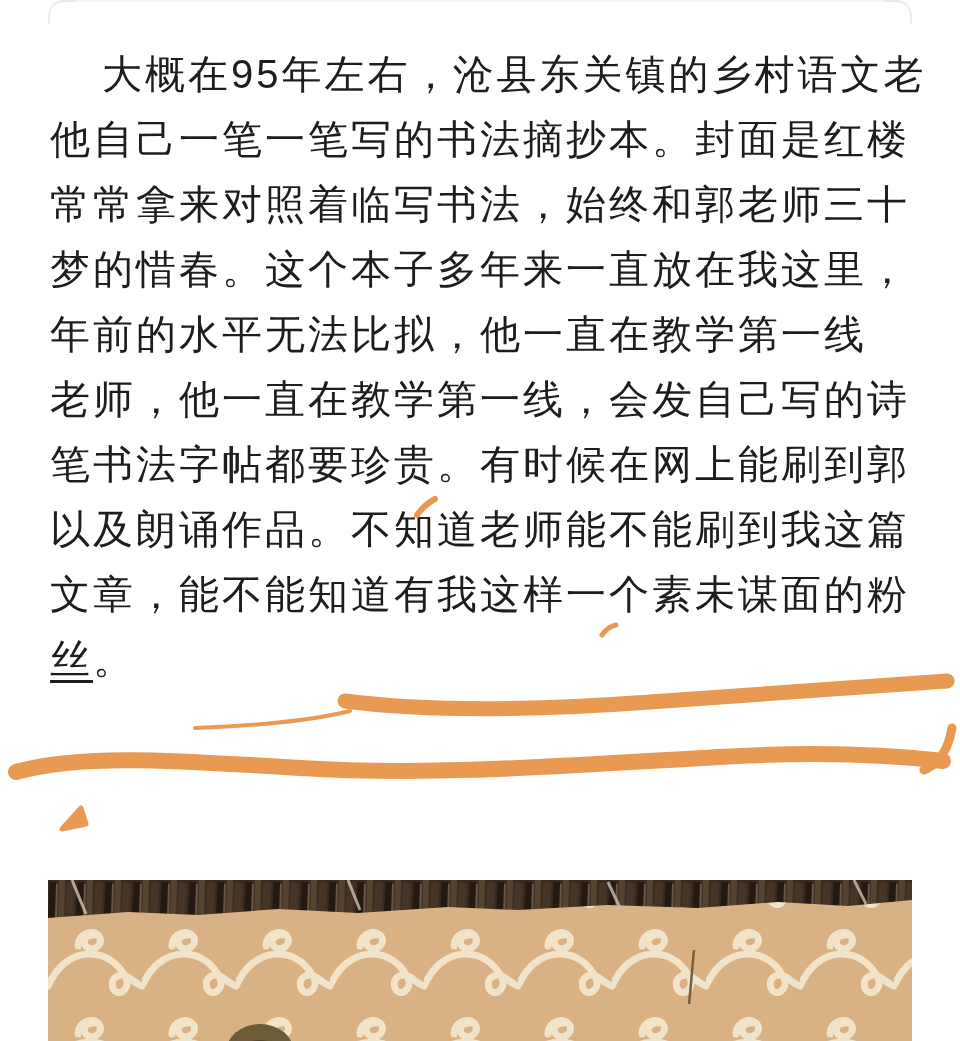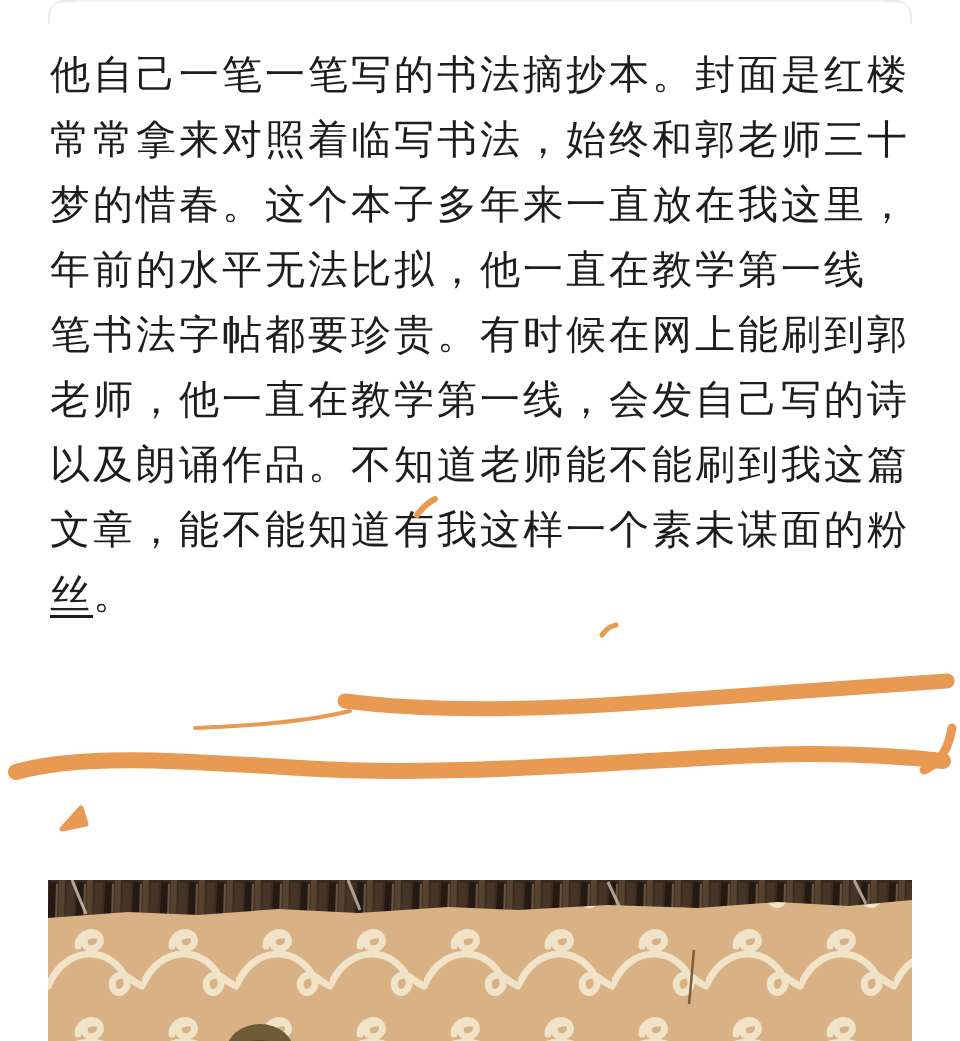--- a/index.html
+++ b/index.html
@@ -47,26 +47,27 @@
   .bandfill{fill:var(--band,#3a2b20);}
 </style>
 </head>
 <body>
 
 <div class="card-topline"></div>
 <div class="corner corner-tl"></div>
 <div class="corner corner-tr"></div>
 
 <div class="article">
+  <div class="pline indent">大概在95年左右，沧县东关镇的乡村语文老</div>
   <div class="pline">他自己一笔一笔写的书法摘抄本。封面是红楼</div>
   <div class="pline">常常拿来对照着临写书法，始终和郭老师三十</div>
   <div class="pline">梦的惜春。这个本子多年来一直放在我这里，</div>
   <div class="pline">年前的水平无法比拟，他一直在教学第一线</div>
+  <div class="pline">老师，他一直在教学第一线，会发自己写的诗</div>
   <div class="pline">笔书法字帖都要珍贵。有时候在网上能刷到郭</div>
-  <div class="pline">老师，他一直在教学第一线，会发自己写的诗</div>
   <div class="pline">以及朗诵作品。不知道老师能不能刷到我这篇</div>
   <div class="pline">文章，能不能知道有我这样一个素未谋面的粉</div>
   <div class="pline"><span class="u">丝</span><span>。</span></div>
 </div>
 
 <svg class="overlay" width="960" height="1041" viewBox="0 0 960 1041">
   <path class="mark" stroke-width="6" d="M417,515 C423,507 429,502 435,499"></path>
   <path class="mark" stroke-width="5" d="M602,635 C606,629 611,626 616,625"></path>
   <path class="mark" stroke-width="4" d="M195,728 C250,726 310,721 350,711"></path>
   <path class="mark" stroke-width="15" d="M345,701 C430,712 540,710 650,702 C760,694 870,686 947,681"></path>

